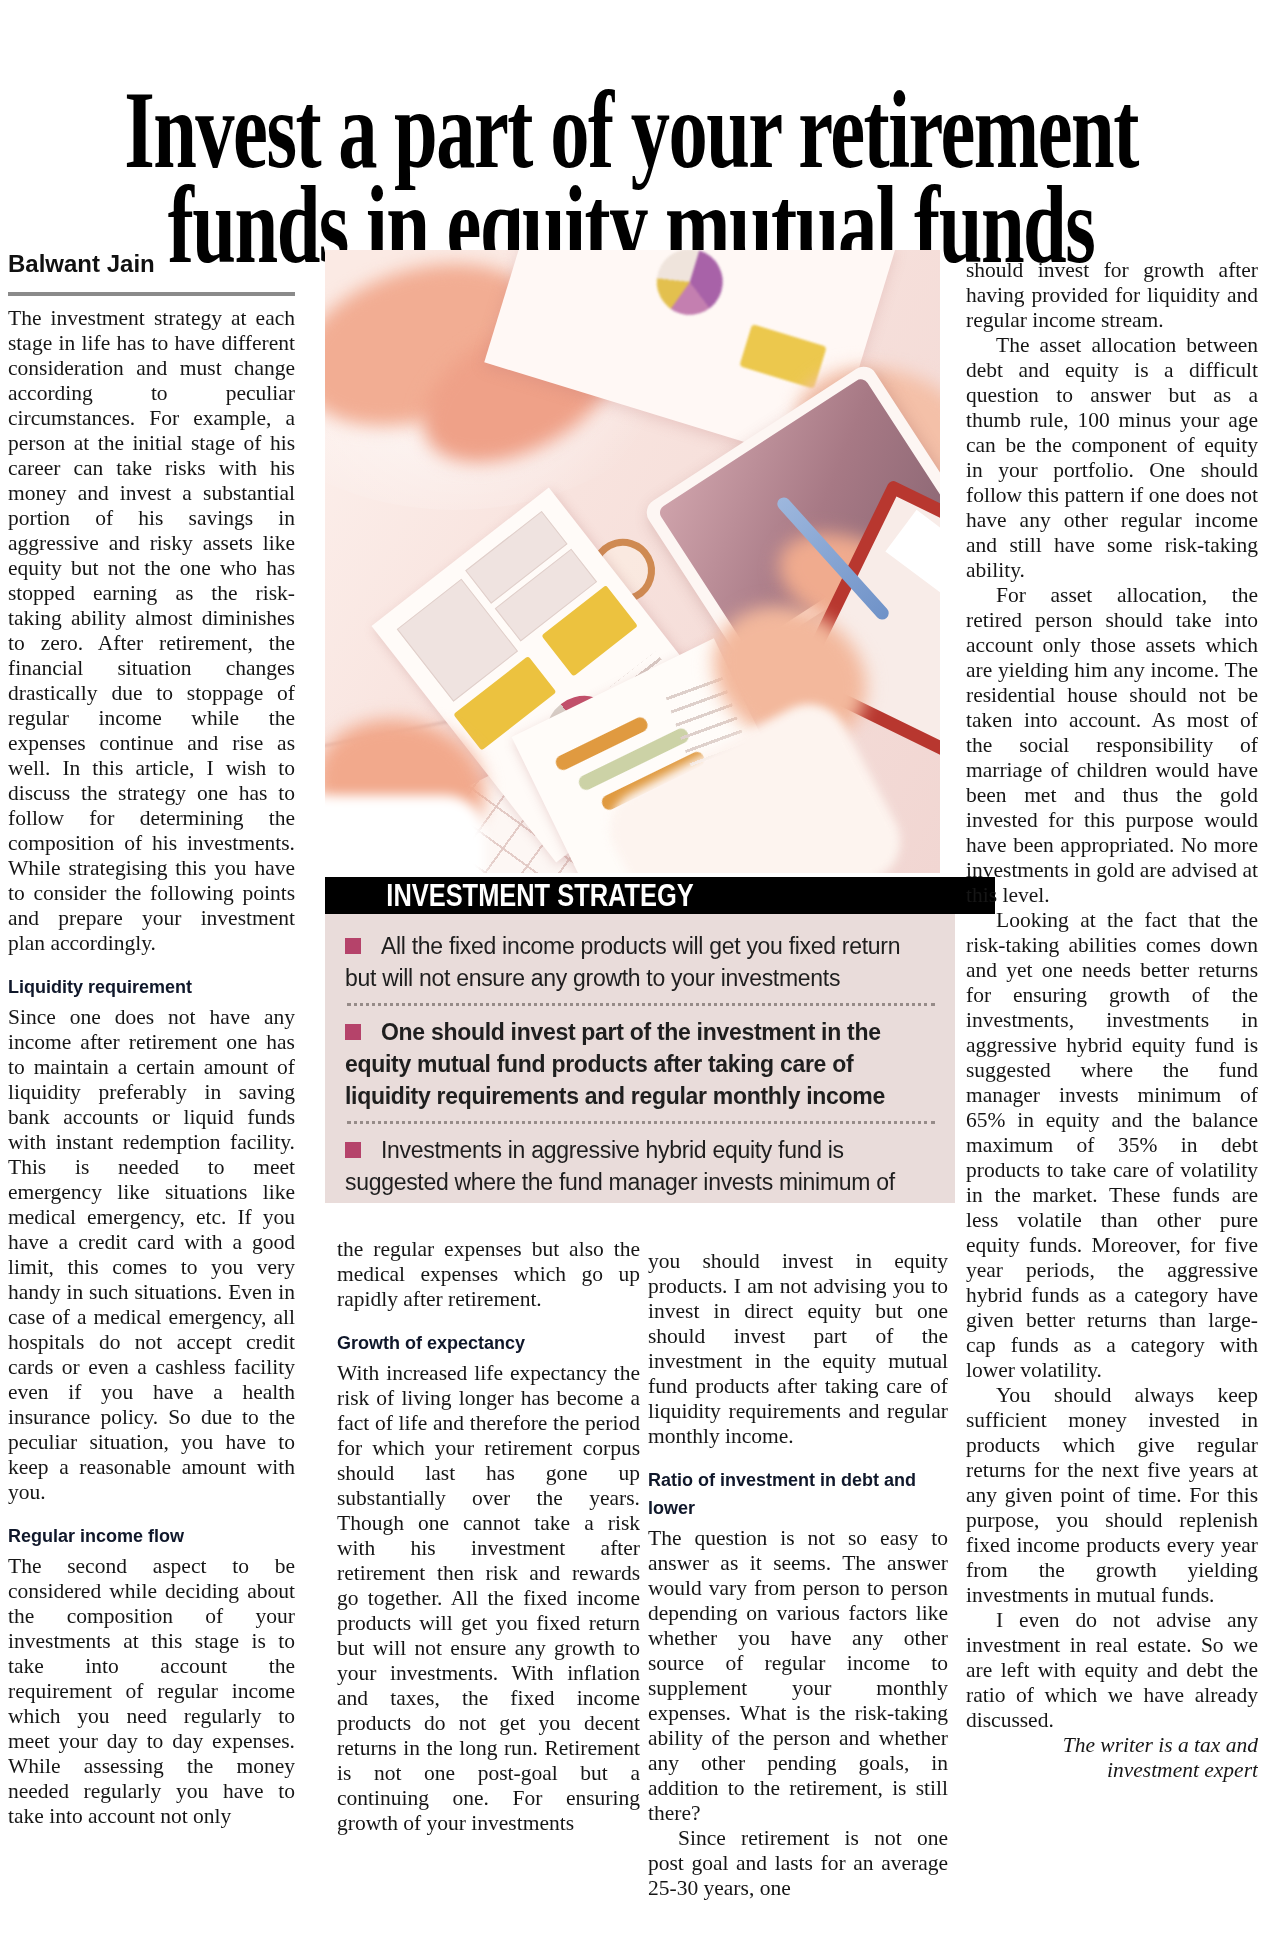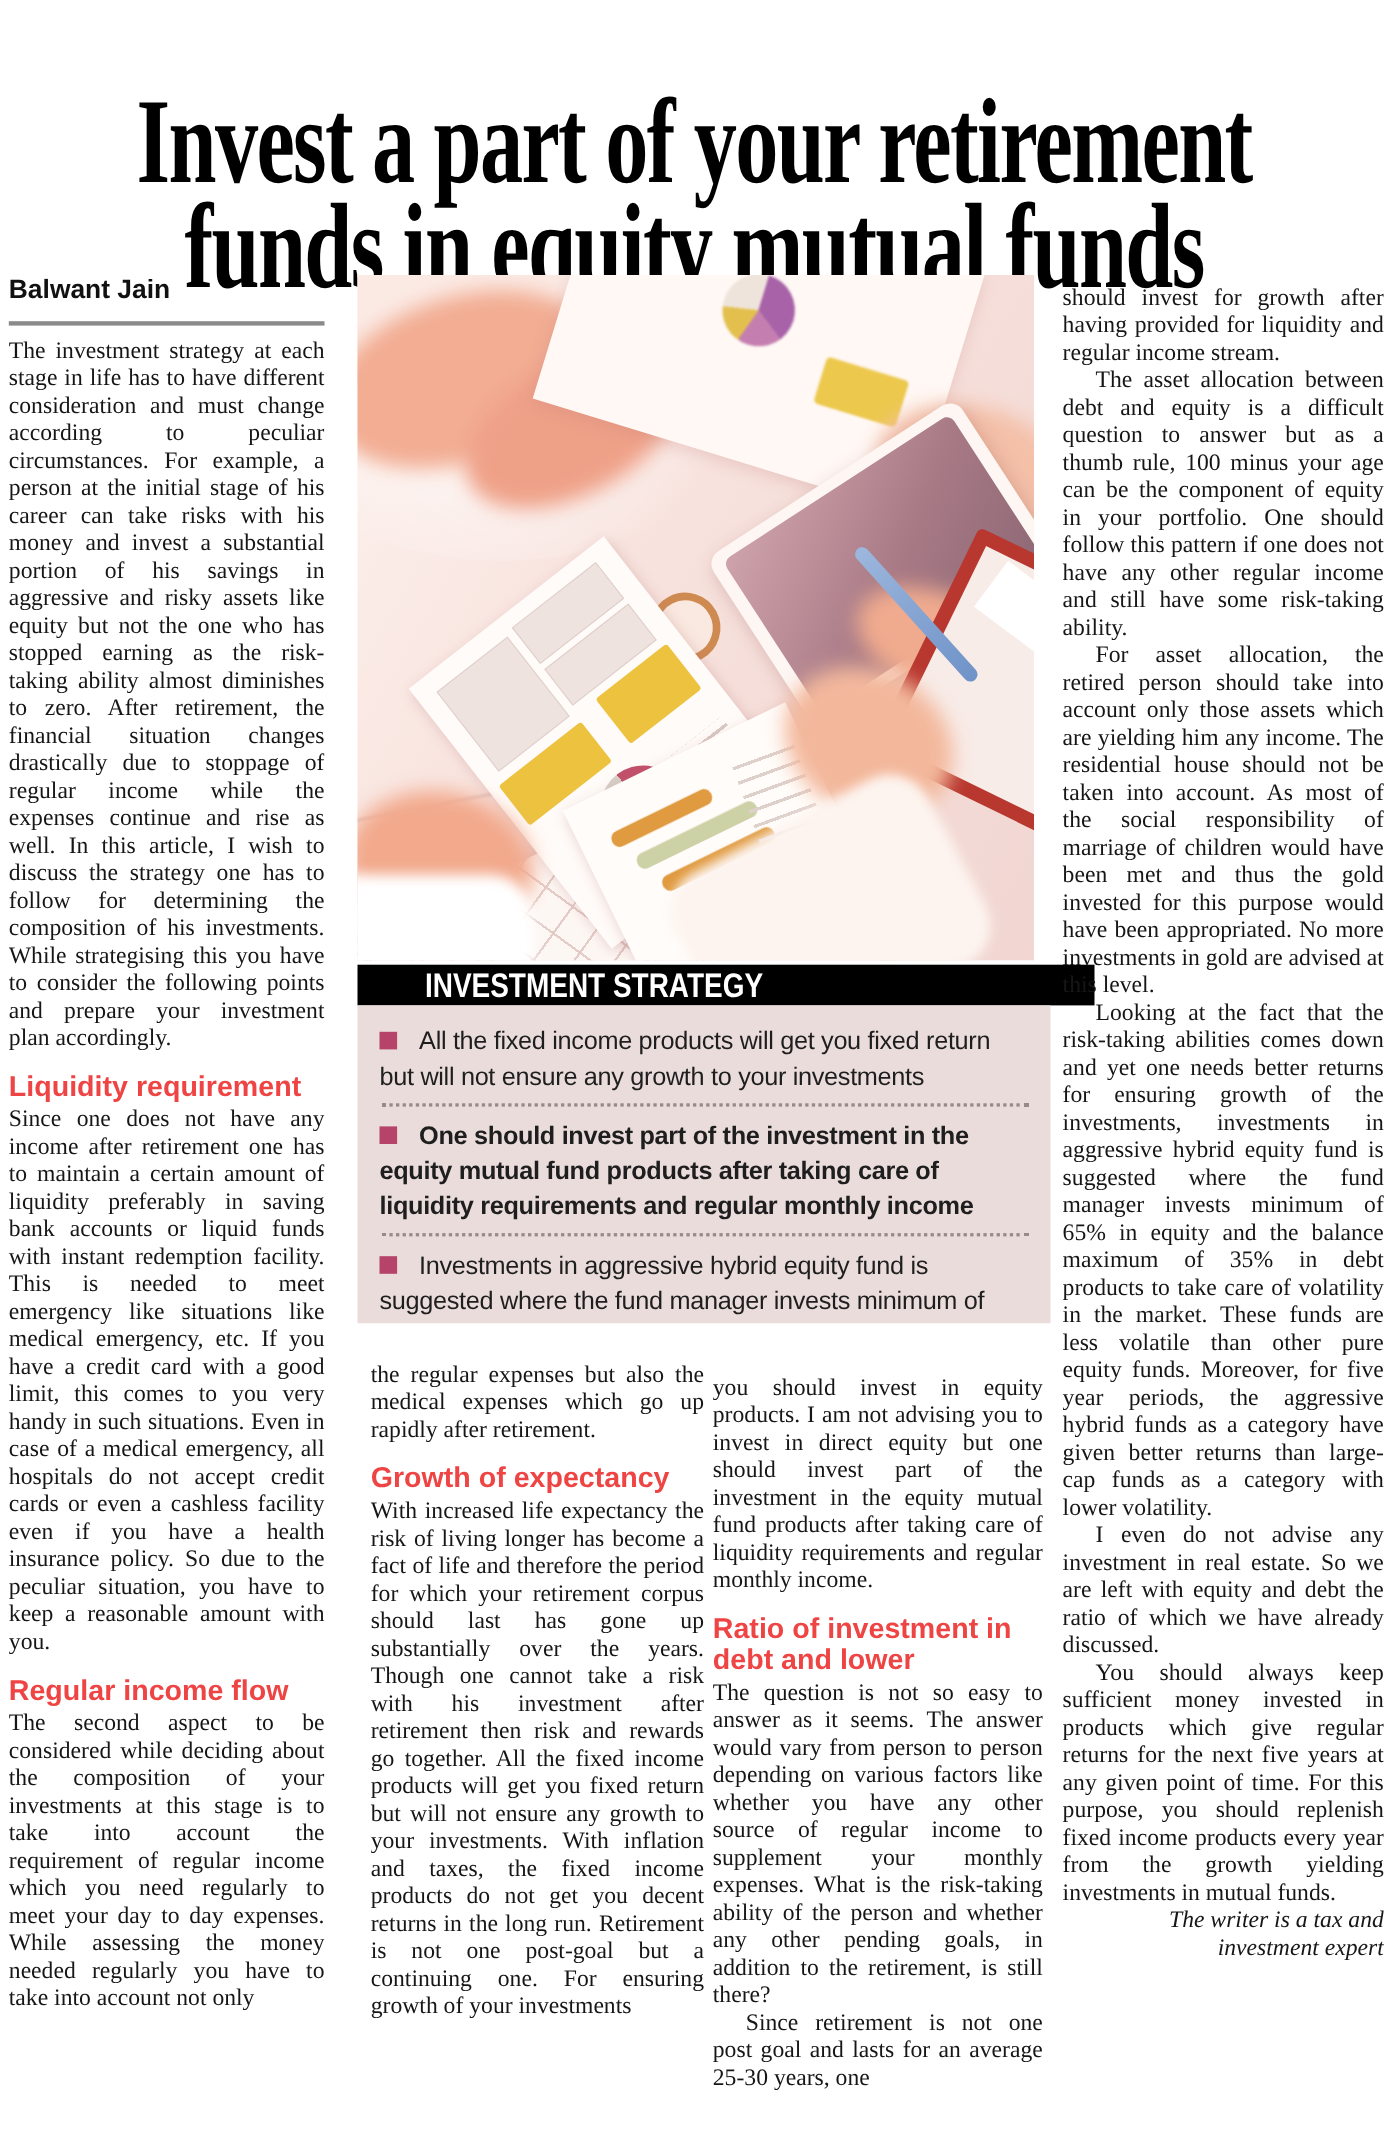--- a/index.html
+++ b/index.html
@@ -16,22 +16,22 @@
   
   .byline{position:absolute;left:8px;top:250px;font-family:"Liberation Sans", sans-serif;
     font-weight:bold;font-size:24px;color:#111;}
   .byline-rule{position:absolute;left:8px;top:292px;width:287px;height:4px;background:#8a8a8a;}
 
   
   .col{position:absolute;font-size:21.5px;line-height:25px;text-align:justify;
        color:#161616;overflow:hidden;}
   .col p{margin:0;}
   .col p.ind{text-indent:30px;}
-  .col h3{font-family:"Liberation Sans", sans-serif;font-weight:bold;font-size:26px;
-          line-height:28px;margin:17px 0 4px;text-align:left;color:#ef4444;}
+  .col h3{font-family:"Liberation Sans", sans-serif;font-weight:bold;font-size:18px;
+          line-height:28px;margin:17px 0 4px;text-align:left;color:#0f172a;}
   .col1{left:8px;  top:306px; width:287px;height:1635px;}
   .col2{left:337px;top:1237px;width:303px;height:705px;}
   .col3{left:648px;top:1237px;width:300px;height:705px;margin-top:12px;}
   .col4{left:966px;top:258px; width:292px;height:1684px;}
   .sig{font-style:italic;text-align:right;margin-top:2px;}
 
   
   .photo{position:absolute;left:325px;top:250px;width:615px;height:623px;overflow:hidden;
     background:linear-gradient(120deg,#fdf2ee 0%,#f8e3de 40%,#f1d6d2 100%);}
   .photo .sh{position:absolute;}
@@ -209,16 +209,16 @@
   <h3>Ratio of investment in debt and lower</h3>
   <p>The question is not so easy to answer as it seems. The answer would vary from person to person depending on various factors like whether you have any other source of regular income to supplement your monthly expenses. What is the risk-taking ability of the person and whether any other pending goals, in addition to the retirement, is still there?</p>
   <p class="ind">Since retirement is not one post goal and lasts for an average 25-30 years, one</p>
 </div>
 
 <div class="col col4">
   <p>should invest for growth after having provided for liquidity and regular income stream.</p>
   <p class="ind">The asset allocation between debt and equity is a difficult question to answer but as a thumb rule, 100 minus your age can be the component of equity in your portfolio. One should follow this pattern if one does not have any other regular income and still have some risk-taking ability.</p>
   <p class="ind">For asset allocation, the retired person should take into account only those assets which are yielding him any income. The residential house should not be taken into account. As most of the social responsibility of marriage of children would have been met and thus the gold invested for this purpose would have been appropriated. No more investments in gold are advised at this level.</p>
   <p class="ind">Looking at the fact that the risk-taking abilities comes down and yet one needs better returns for ensuring growth of the investments, investments in aggressive hybrid equity fund is suggested where the fund manager invests minimum of 65% in equity and the balance maximum of 35% in debt products to take care of volatility in the market. These funds are less volatile than other pure equity funds. Moreover, for five year periods, the aggressive hybrid funds as a category have given better returns than large-cap funds as a category with lower volatility.</p>
+  <p class="ind">You should always keep sufficient money invested in products which give regular returns for the next five years at any given point of time. For this purpose, you should replenish fixed income products every year from the growth yielding investments in mutual funds.</p>
   <p class="ind">I even do not advise any investment in real estate. So we are left with equity and debt the ratio of which we have already discussed.</p>
-  <p class="ind">You should always keep sufficient money invested in products which give regular returns for the next five years at any given point of time. For this purpose, you should replenish fixed income products every year from the growth yielding investments in mutual funds.</p>
   <p class="sig">The writer is a tax and investment expert</p>
 </div>
 
 </body></html>

